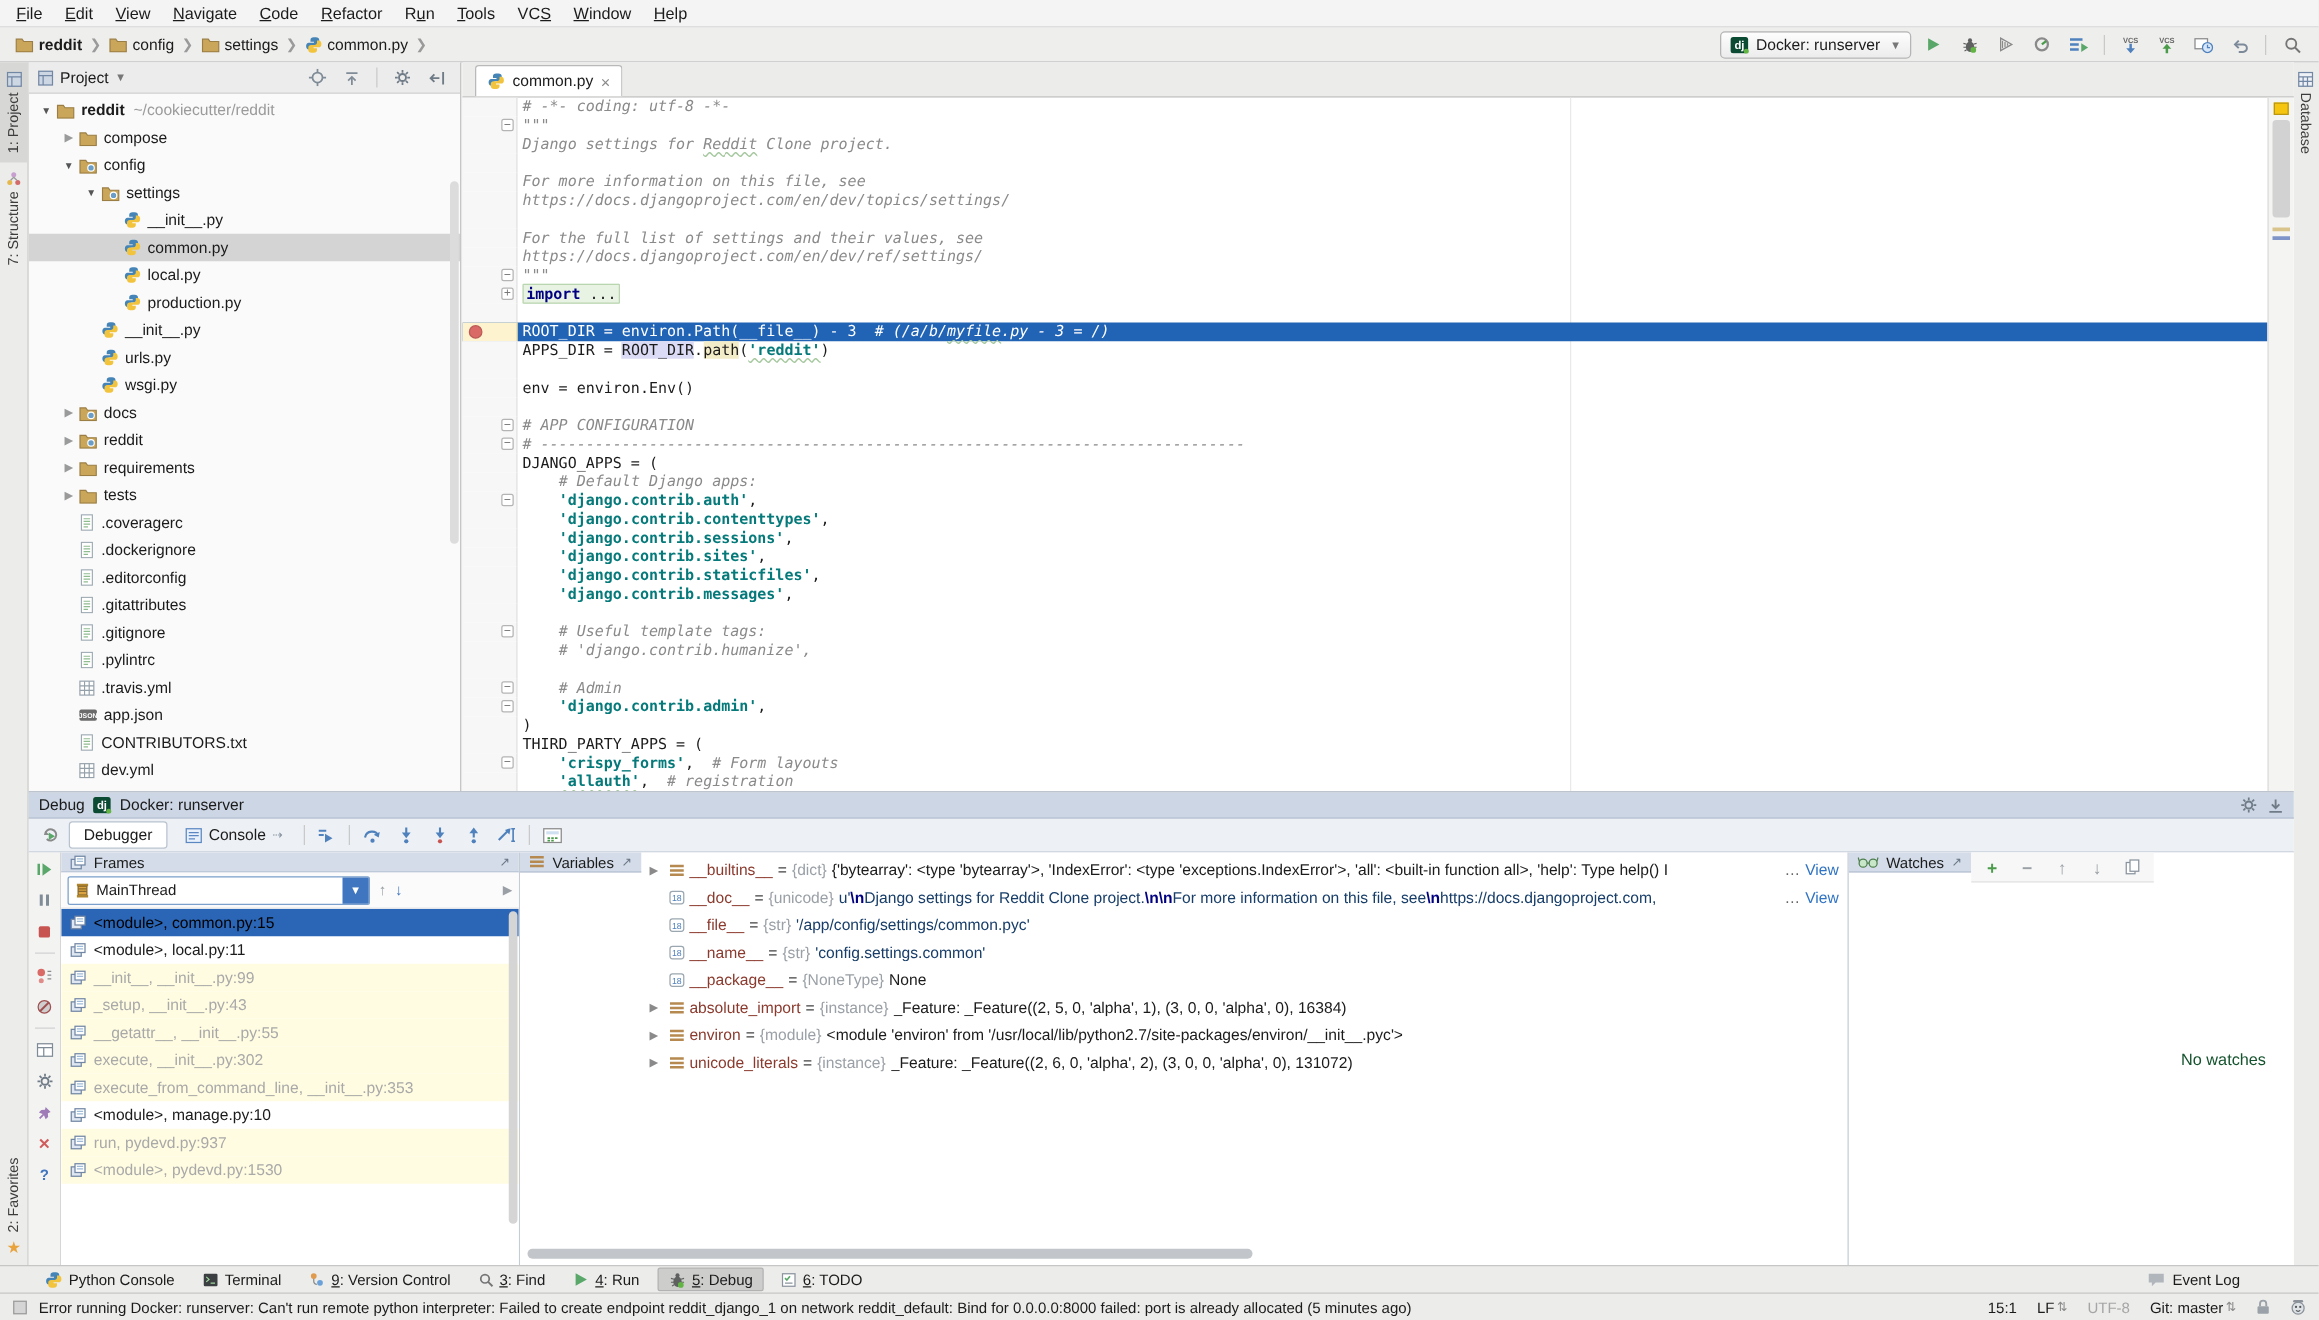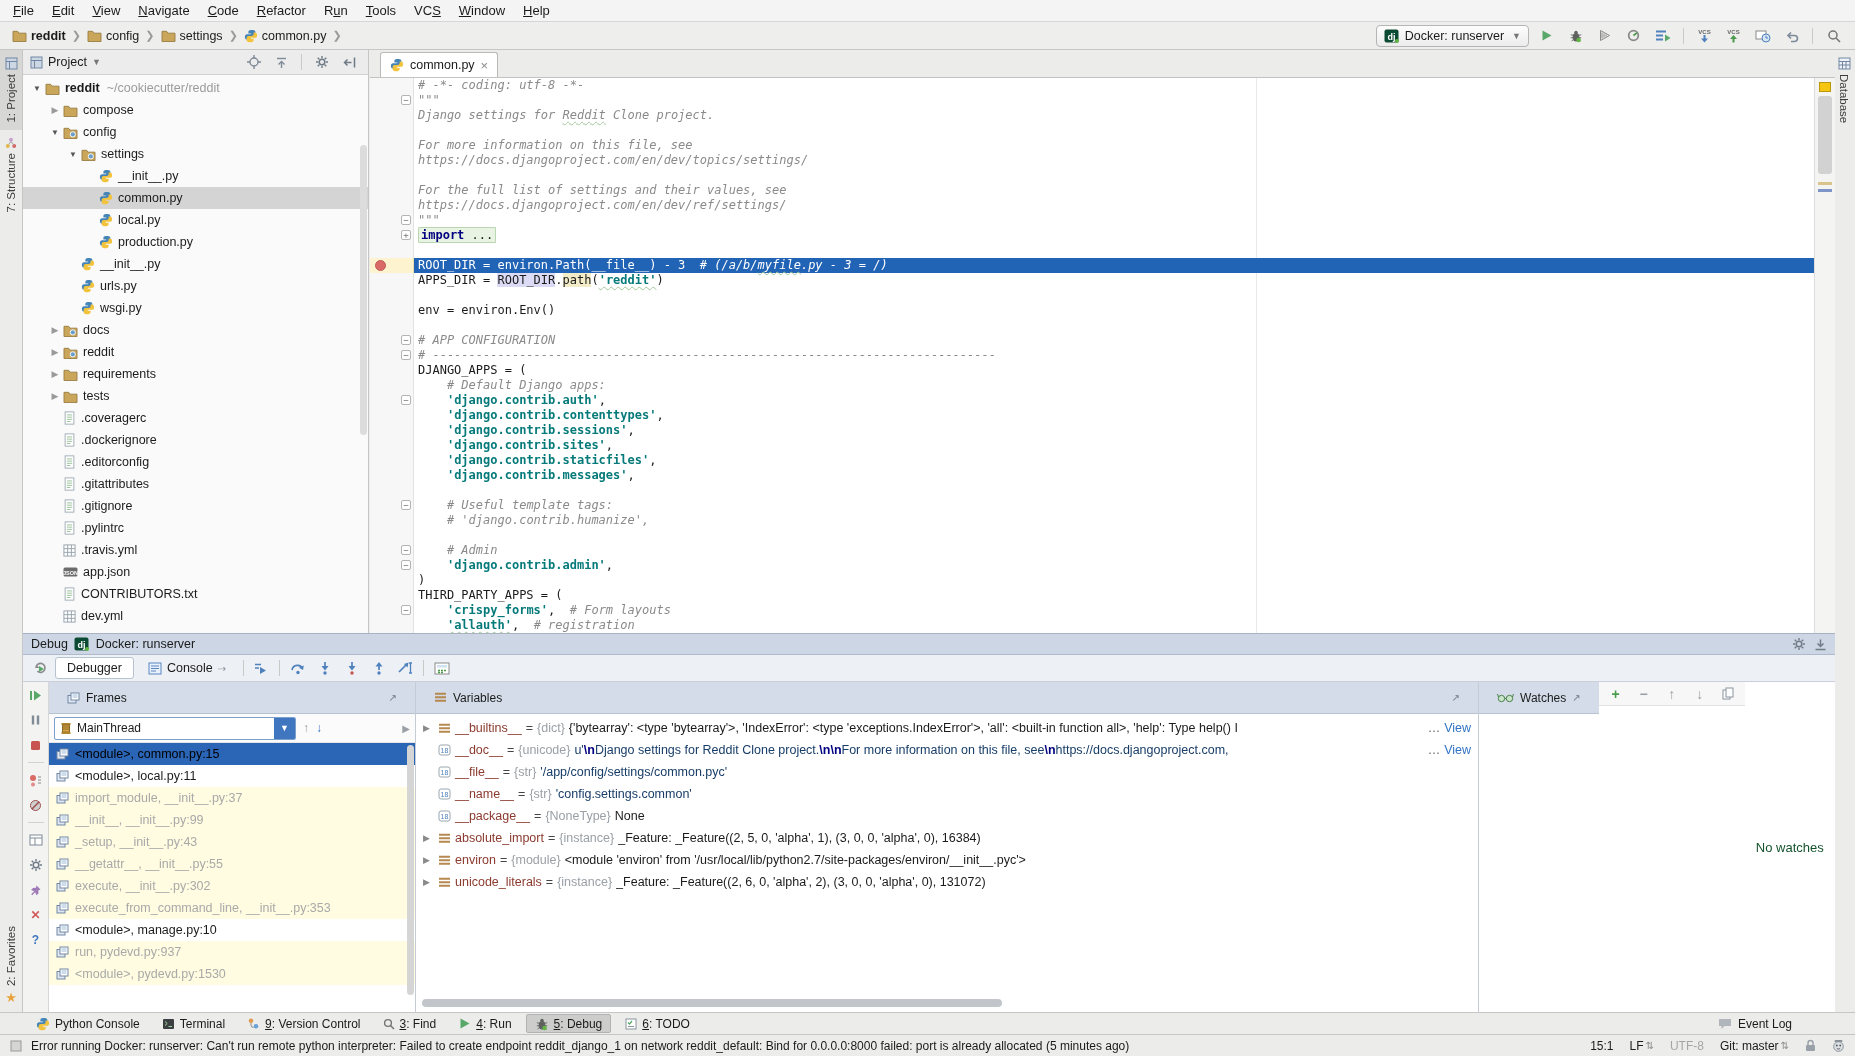--- a/index.html
+++ b/index.html
@@ -93,35 +93,35 @@
 .dh-right{margin-left:auto;display:flex;gap:8px;align-items:center;}
 .debug-tabs{height:27px;background:#edf0f4;border-bottom:1px solid #c9d0da;display:flex;align-items:center;padding:0 5px;gap:2px;flex:none;}
 .dtab{display:flex;align-items:center;gap:5px;padding:3px 11px;border:1px solid transparent;font-size:12.5px;border-radius:3px;}
 .dtab.active{background:#fff;border-color:#b9c2cf;}
 .dtab .pinmark{color:#8a94a3;font-size:10px;}
 .stepbtn{width:25px;height:22px;display:flex;align-items:center;justify-content:center;}
 .debug-content{flex:1;display:flex;min-height:0;}
 .dbg-toolbar{width:26px;border-right:1px solid #d6d6d6;background:#f3f3f2;display:flex;flex-direction:column;align-items:center;padding-top:5px;gap:9px;flex:none;}
 .vbtn{width:18px;height:16px;display:flex;align-items:center;justify-content:center;font-size:12px;}
 .vsep{width:16px;height:1px;background:#d2d2d2;}
-.mini-header{height:32px;background:#d3dce8;border-bottom:1px solid #b7c2d2;display:flex;align-items:center;gap:6px;padding:0 18px;font-size:12px;flex:none;}
+.mini-header{height:16px;background:#d3dce8;border-bottom:1px solid #b7c2d2;display:flex;align-items:center;gap:6px;padding:0 7px;font-size:12px;flex:none;}
 .mini-float{margin-left:auto;color:#6b7787;font-size:10px;}
 .frames-panel{width:367px;border-right:1px solid #c6ccd6;display:flex;flex-direction:column;background:#fff;flex:none;}
 .thread-row{height:29px;display:flex;align-items:center;padding:2px 5px;gap:7px;background:#fbfbfb;border-bottom:1px solid #e5e5e5;flex:none;}
 .thread-combo{width:242px;height:23px;border:1px solid #7ba0cc;background:#fff;display:flex;align-items:center;gap:5px;padding-left:5px;border-radius:2px;}
 .thread-combo .ddbox{margin-left:auto;width:21px;height:21px;background:#3f76bf;color:#fff;display:flex;align-items:center;justify-content:center;font-size:9px;border-radius:0 1px 1px 0;}
 .arrow-up{color:#9aa0a6;font-weight:bold;}
 .arrow-dn{color:#3f76bf;font-weight:bold;}
 .pane-exp{color:#9aa0a6;font-size:10px;margin-left:auto;}
 .frames-list{flex:1;position:relative;font-size:12.5px;overflow:hidden;background:#fff;}
 .frame-row{height:22px;display:flex;align-items:center;gap:6px;padding:0 7px;white-space:nowrap;}
 .frame-row.sel{background:var(--sel-blue);color:#000000;}
 .frame-row.lib{background:var(--stale-bg);color:#a9a9a9;}
 .frames-scroll{position:absolute;right:1px;top:2px;width:7px;height:250px;background:#d5d5d5;border-radius:4px;}
-.vars-panel{flex:1;border-right:1px solid #c6ccd6;display:flex;flex-direction:column;background:#fff;min-width:0;position:relative;}
+.vars-panel{flex:1;border-right:1px solid #c6ccd6;display:flex;flex-direction:row;background:#fff;min-width:0;position:relative;}
 .vars-list{flex:1;padding-top:3px;overflow:hidden;font-size:12.5px;}
 .var-row{height:22px;display:flex;align-items:center;gap:4px;padding:0 7px;white-space:nowrap;overflow:hidden;}
 .var-arrow{width:11px;color:#8a8a8a;font-size:9px;flex:none;}
 .var-name{color:#8b3a2e;flex:none;}
 .var-eq{color:#444;flex:none;}
 .var-type{color:#9aa0a6;flex:none;}
 .var-val{overflow:hidden;text-overflow:clip;}
 .var-val.navy{color:#173d68;}
 .var-val b{color:#000080;font-style:normal;}
 .var-view{margin-left:auto;color:#3174c4;flex:none;padding-left:4px;}
@@ -884,30 +884,20 @@
               <span>&lt;module&gt;, local.py:11</span>
             </div>
             <div class="frame-row lib">
               <span class="icn">
                 <svg width="13" height="12">
                   <rect x="1" y="3.5" width="8" height="7.5" fill="#dfe7f2" stroke="#7287a4"></rect>
                   <rect x="4" y="1" width="8" height="7" fill="#fff" stroke="#7287a4"></rect>
                   <path d="M5.5 3h5M5.5 5h5" stroke="#9dbbd8"></path>
                 </svg>
               </span>
-              <span>import_module, __init__.py:37</span>
-            </div>
-            <div class="frame-row lib">
-              <span class="icn">
-                <svg width="13" height="12">
-                  <rect x="1" y="3.5" width="8" height="7.5" fill="#dfe7f2" stroke="#7287a4"></rect>
-                  <rect x="4" y="1" width="8" height="7" fill="#fff" stroke="#7287a4"></rect>
-                  <path d="M5.5 3h5M5.5 5h5" stroke="#9dbbd8"></path>
-                </svg>
-              </span>
               <span>__init__, __init__.py:99</span>
             </div>
             <div class="frame-row lib">
               <span class="icn">
                 <svg width="13" height="12">
                   <rect x="1" y="3.5" width="8" height="7.5" fill="#dfe7f2" stroke="#7287a4"></rect>
                   <rect x="4" y="1" width="8" height="7" fill="#fff" stroke="#7287a4"></rect>
                   <path d="M5.5 3h5M5.5 5h5" stroke="#9dbbd8"></path>
                 </svg>
               </span>

